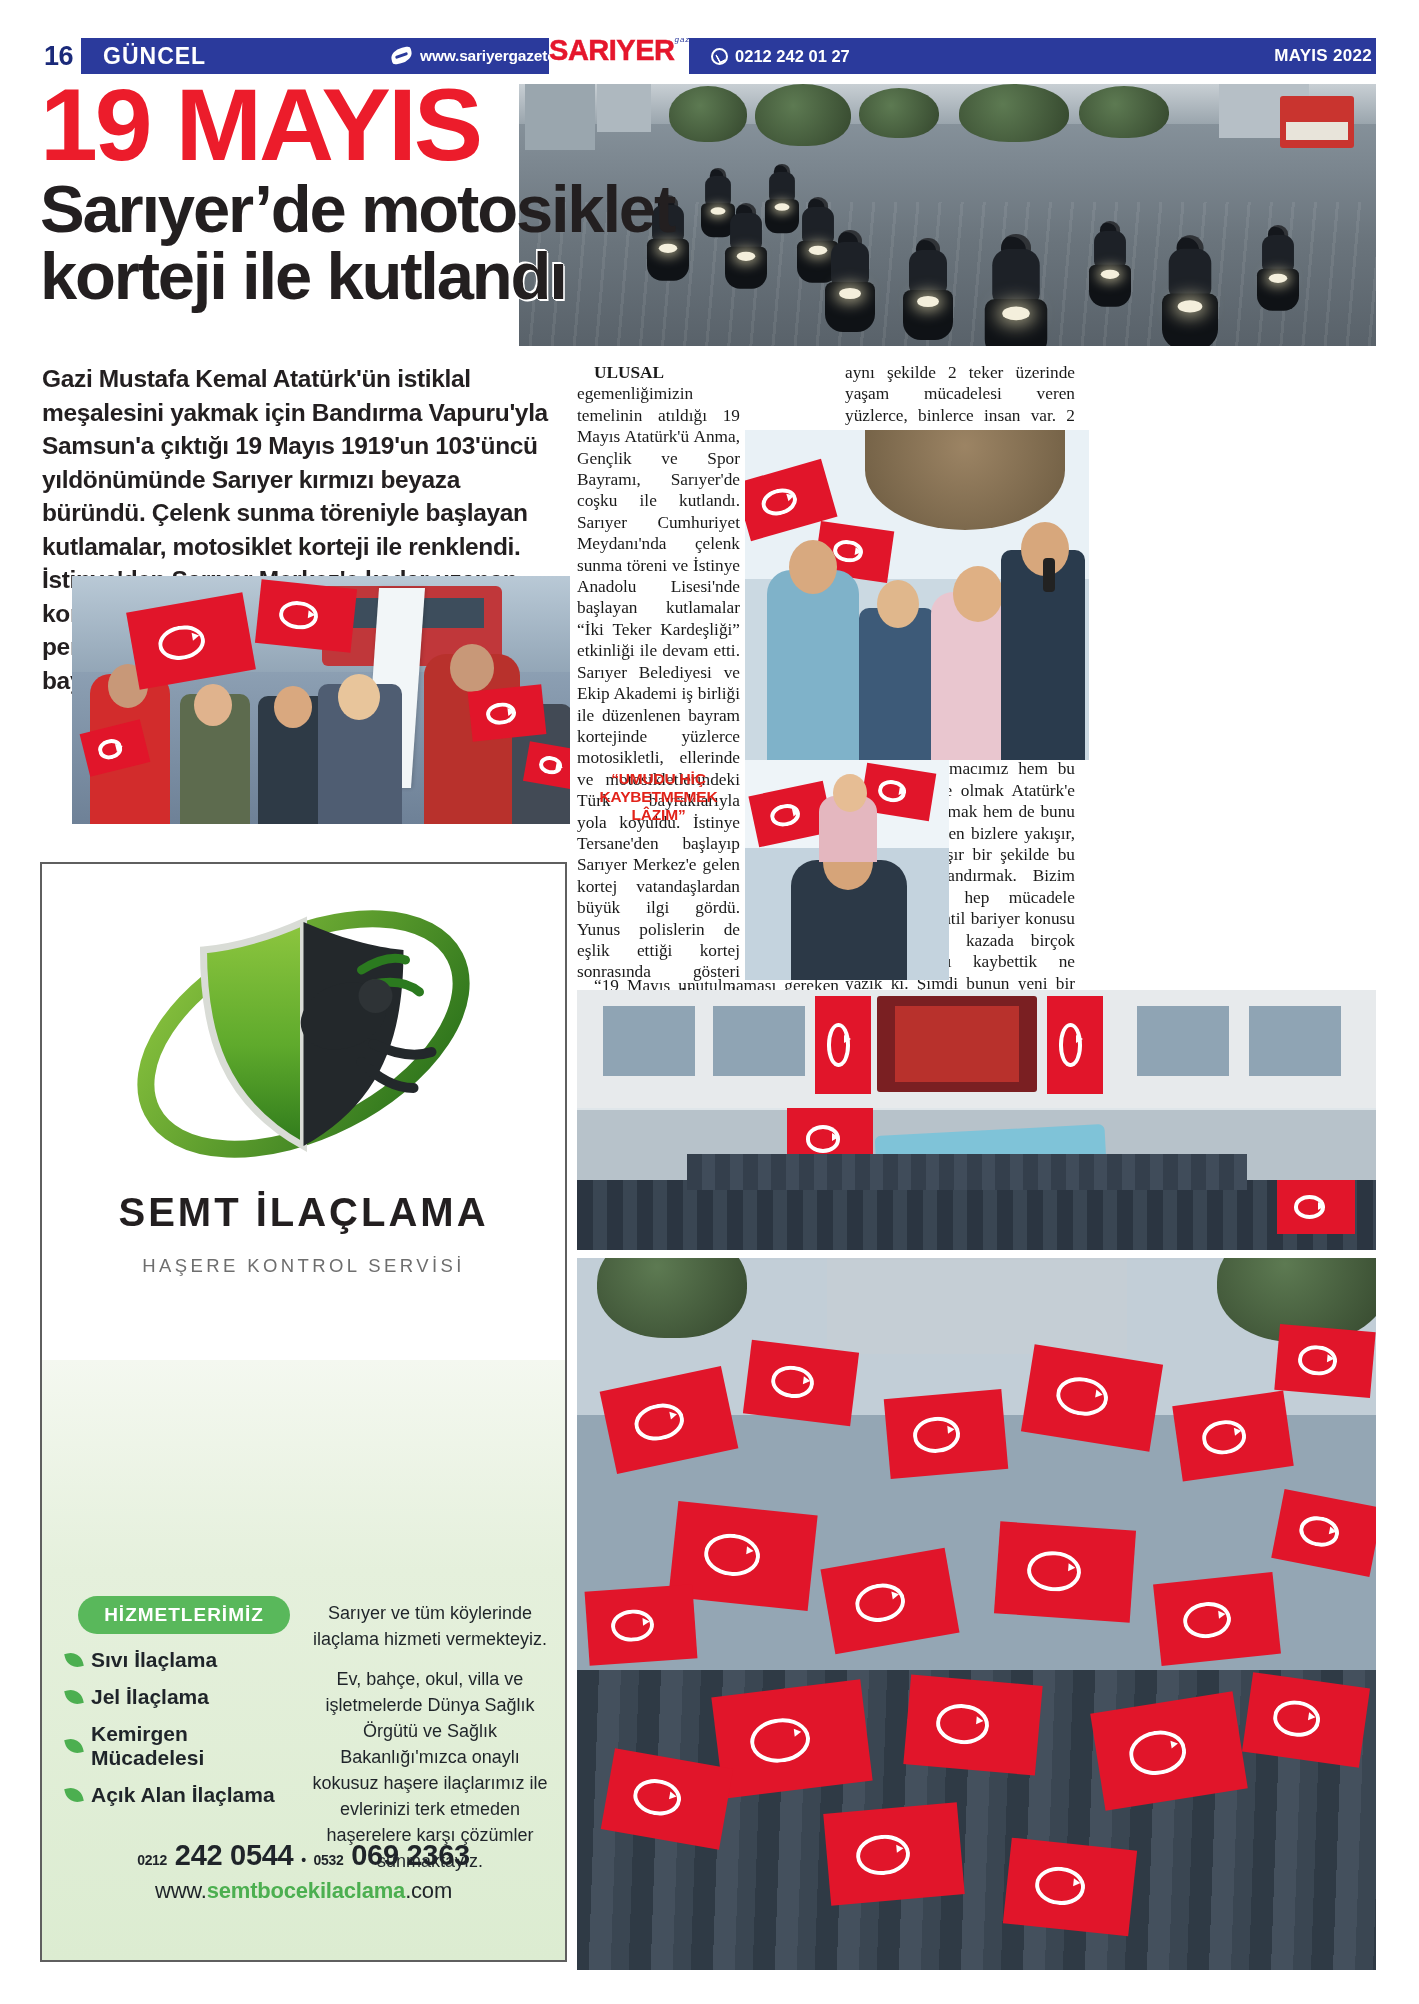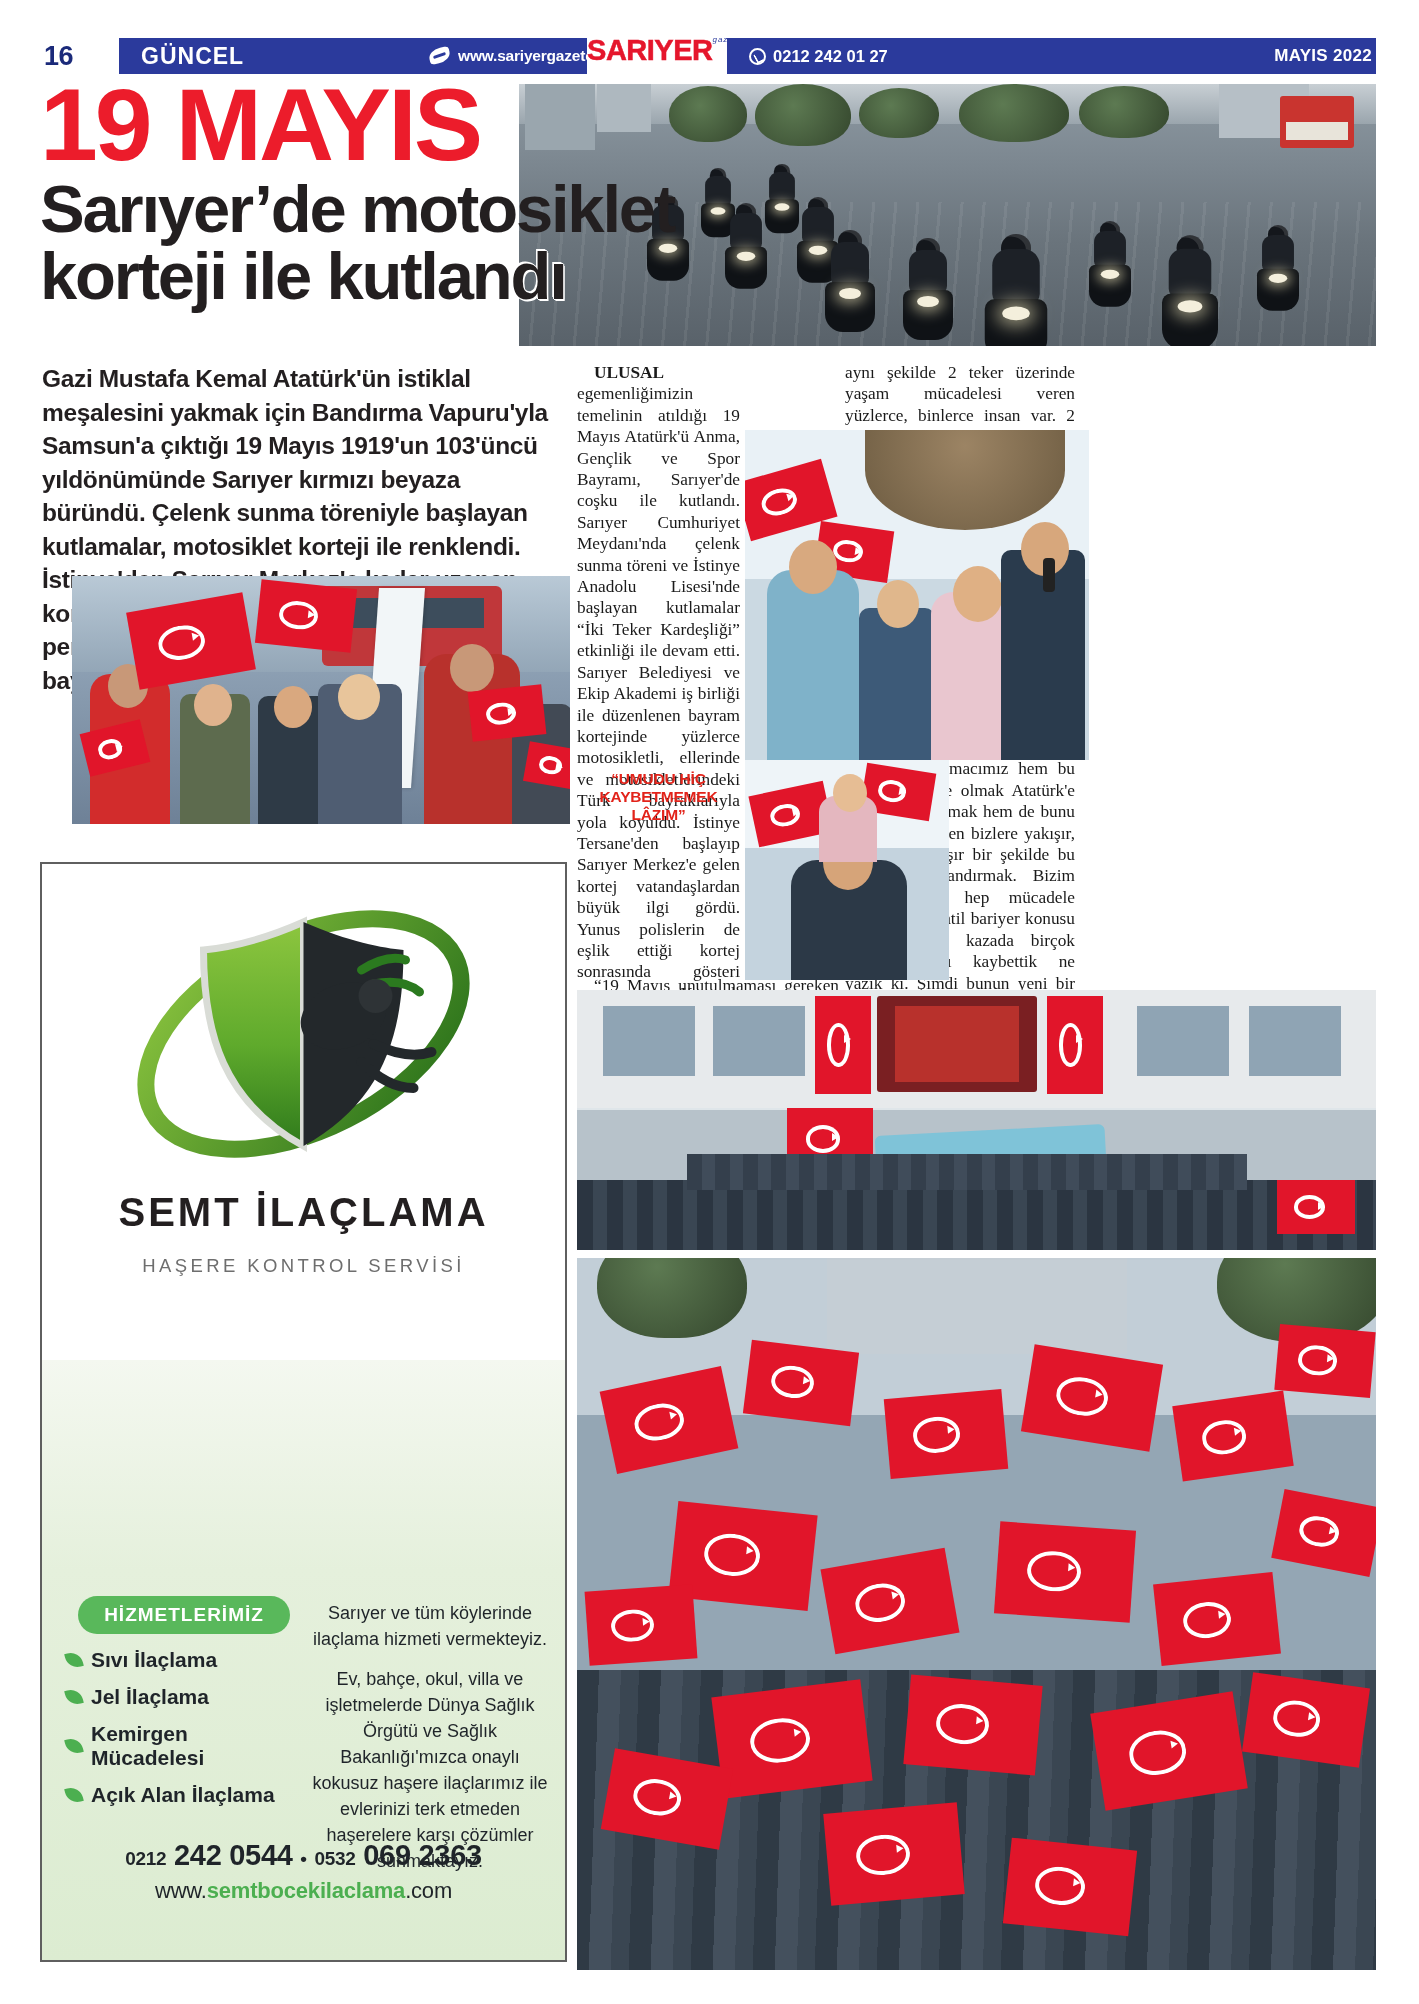--- a/index.html
+++ b/index.html
@@ -26,21 +26,20 @@
 
   
   .masthead {
     position: absolute;
     left: 44px;
     top: 38px;
     width: 1332px;
     height: 36px;
     display: flex;
     align-items: stretch;
-    gap: 38px;
   }
   .mh-pagenum {
     background: #ffffff;
     color: #1b2a7a;
     font-weight: bold;
     font-size: 27px;
     line-height: 36px;
     padding-right: 8px;
     letter-spacing: -0.5px;
   }
@@ -394,21 +393,21 @@
     color:#1f2429;
     text-align:center;
   }
   .ad-phones {
     text-align:center;
     font-size:29px;
     font-weight:bold;
     color:#1f2429;
     letter-spacing:-0.3px;
   }
-  .ad-phones .small { font-size:19px; }
+  .ad-phones .small { font-size:14px; }
   .ad-web {
     text-align:center;
     font-size:22px;
     color:#1f2429;
     margin-top:6px;
     letter-spacing:-0.2px;
   }
   .ad-web .g { color:#4caf50; font-weight:bold; }
 
   

